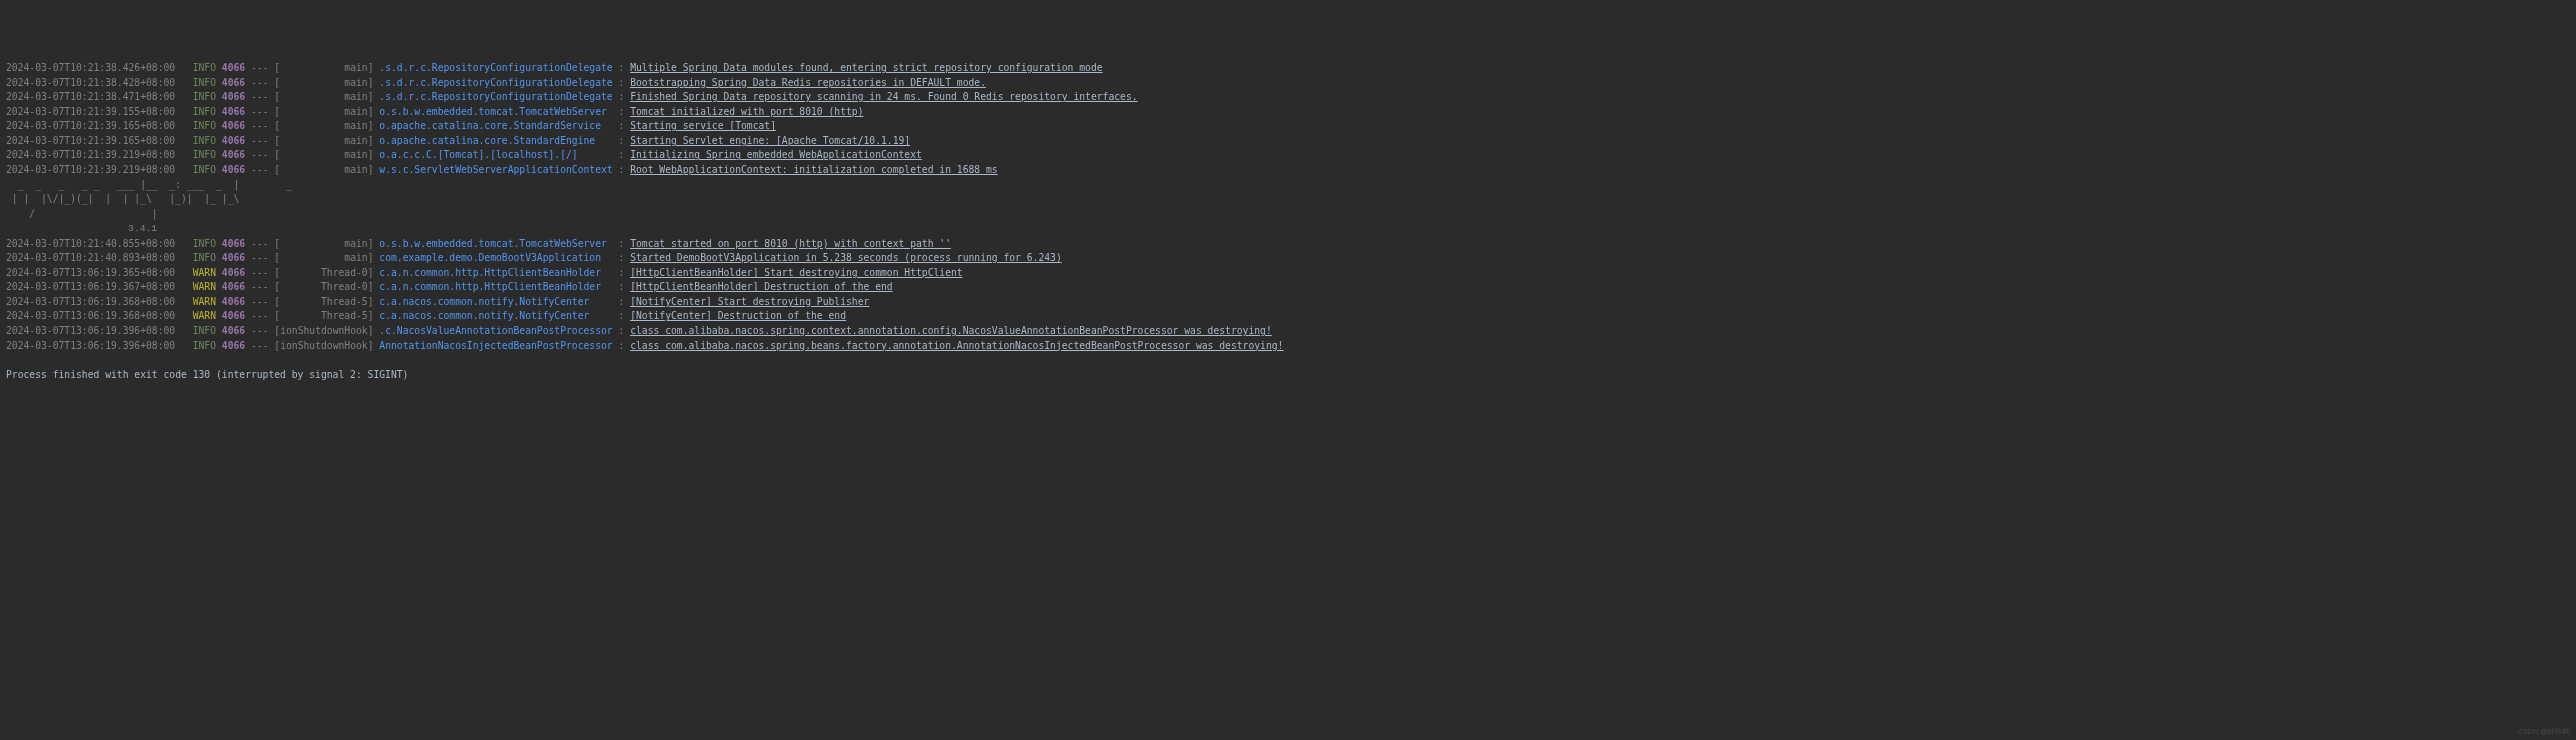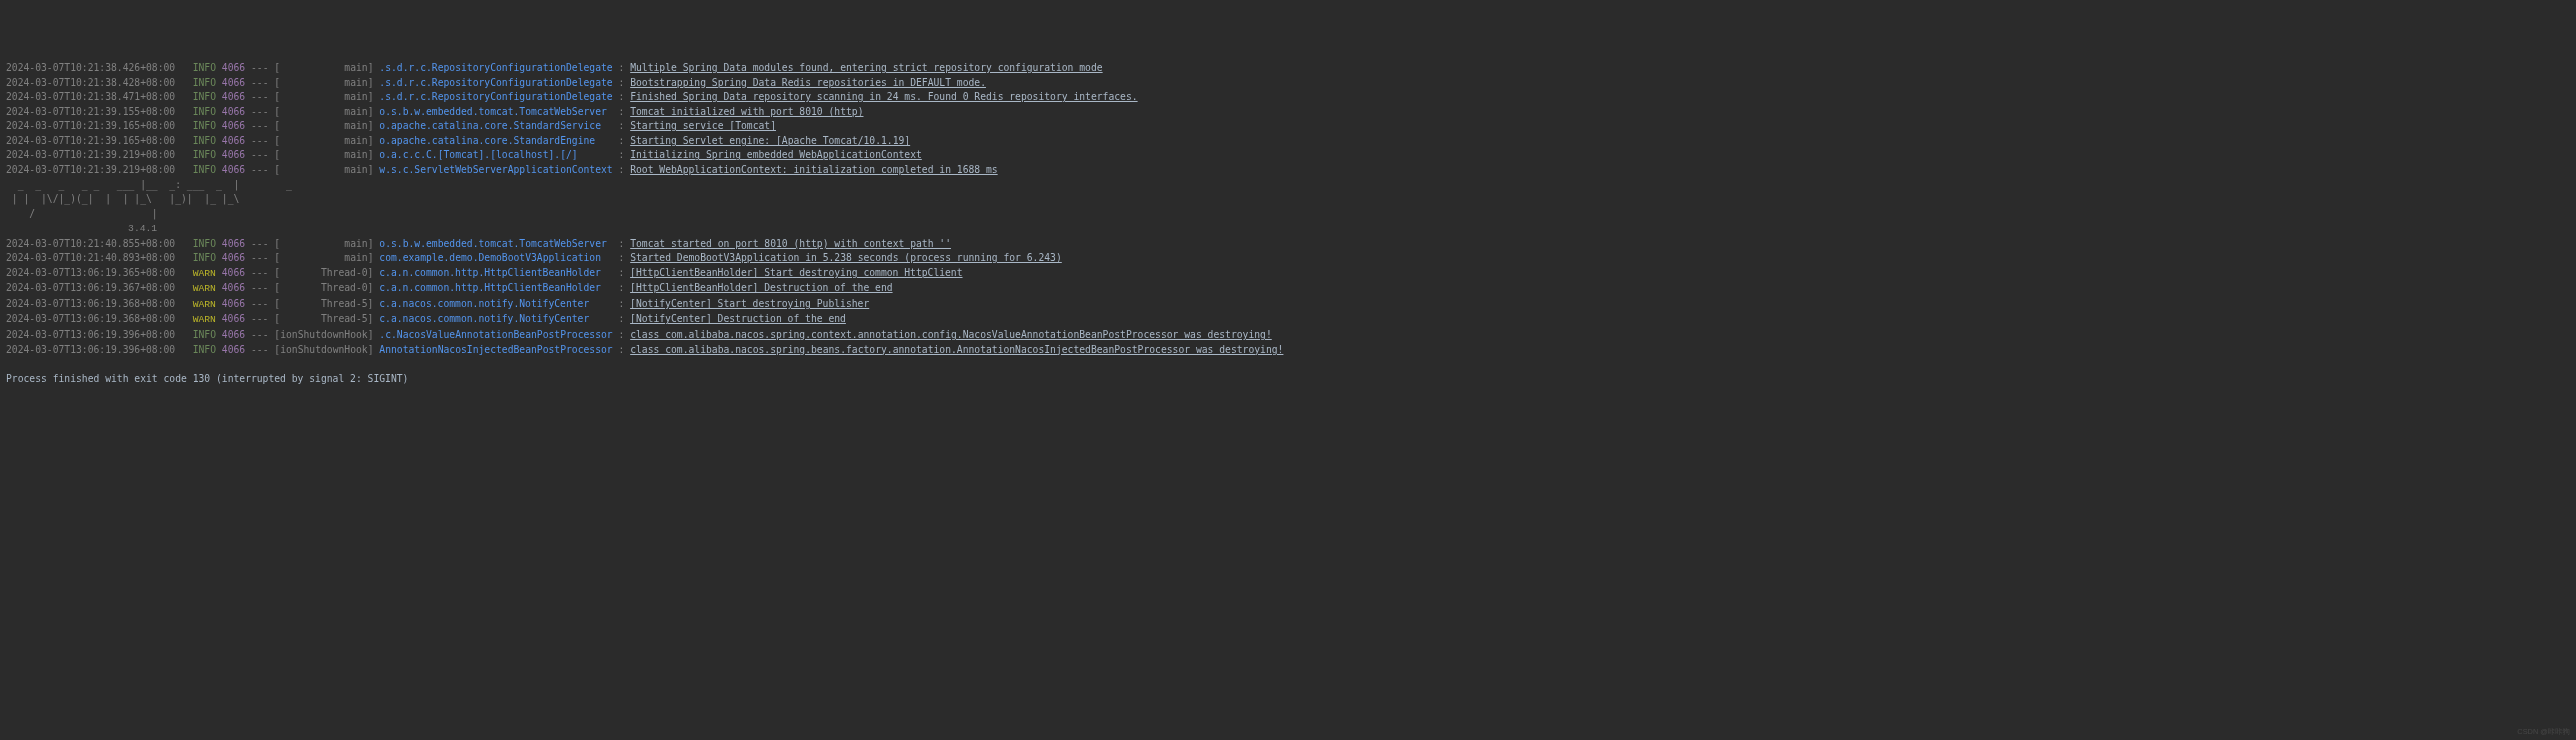--- a/index.html
+++ b/index.html
@@ -21,24 +21,24 @@
       display: block;
     }
     .timestamp {
       color: #808080;
     }
     .level-info {
       color: #6a8759;
     }
     .level-warn {
       color: #bbb529;
-      font-family: Liberation Mono, monospace;
     }
     .pid {
       color: #9876aa;
+      font-weight: bold;
     }
     .dashes {
       color: #808080;
     }
     .thread {
       color: #808080;
     }
     .logger {
       color: #5394ec;
     }

